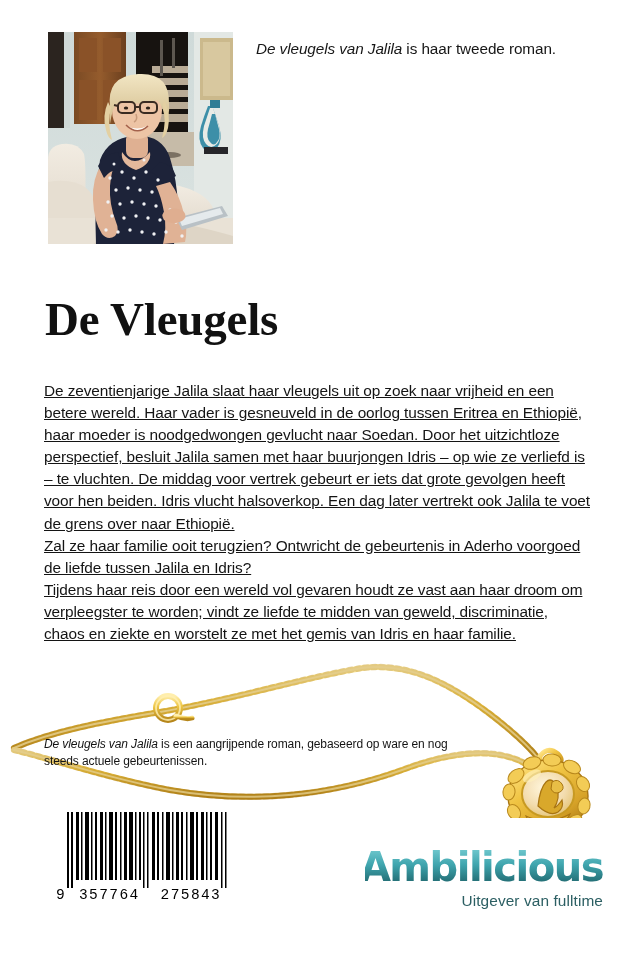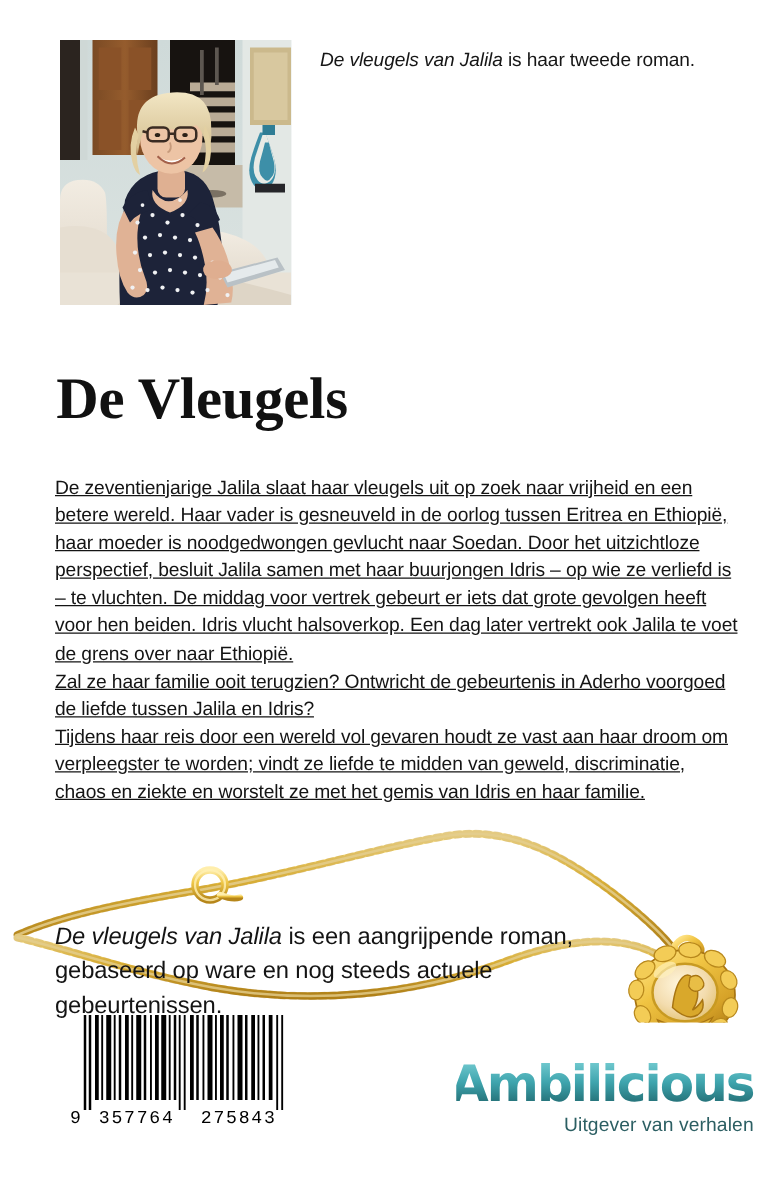--- a/index.html
+++ b/index.html
@@ -86,21 +86,21 @@
     pointer-events: none;
   }
   .necklace svg { display: block; width: 100%; height: 100%; }
 
   
   .tagline {
     position: absolute;
     left: 44px;
     top: 736px;
     width: 430px;
-    font-size: 19px;
+    font-size: 12px;
     line-height: 1.44;
     color: #141414;
     letter-spacing: -0.1px;
   }
   .tagline p { margin: 0; }
 
   
   .barcode-block {
     position: absolute;
     left: 55px;
@@ -448,16 +448,16 @@
     <svg class="pub-logo" viewBox="0 0 238 46">
       <defs>
         <linearGradient id="ambiG" x1="0" y1="0" x2="0" y2="1">
           <stop offset="0" stop-color="#7fd3d8"></stop>
           <stop offset="0.45" stop-color="#3fa5ae"></stop>
           <stop offset="1" stop-color="#17565c"></stop>
         </linearGradient>
       </defs>
       <text x="238" y="36" text-anchor="end" font-family="'DejaVu Sans','Liberation Sans',sans-serif" font-size="40" font-weight="bold" letter-spacing="-1.5" fill="url(#ambiG)">Ambilicious</text>
     </svg>
-    <span class="pub-sub">Uitgever van verhalen</span>
+    <span class="pub-sub">Uitgever van fulltime</span>
   </div>
 
 </div>
 
 </body></html>

